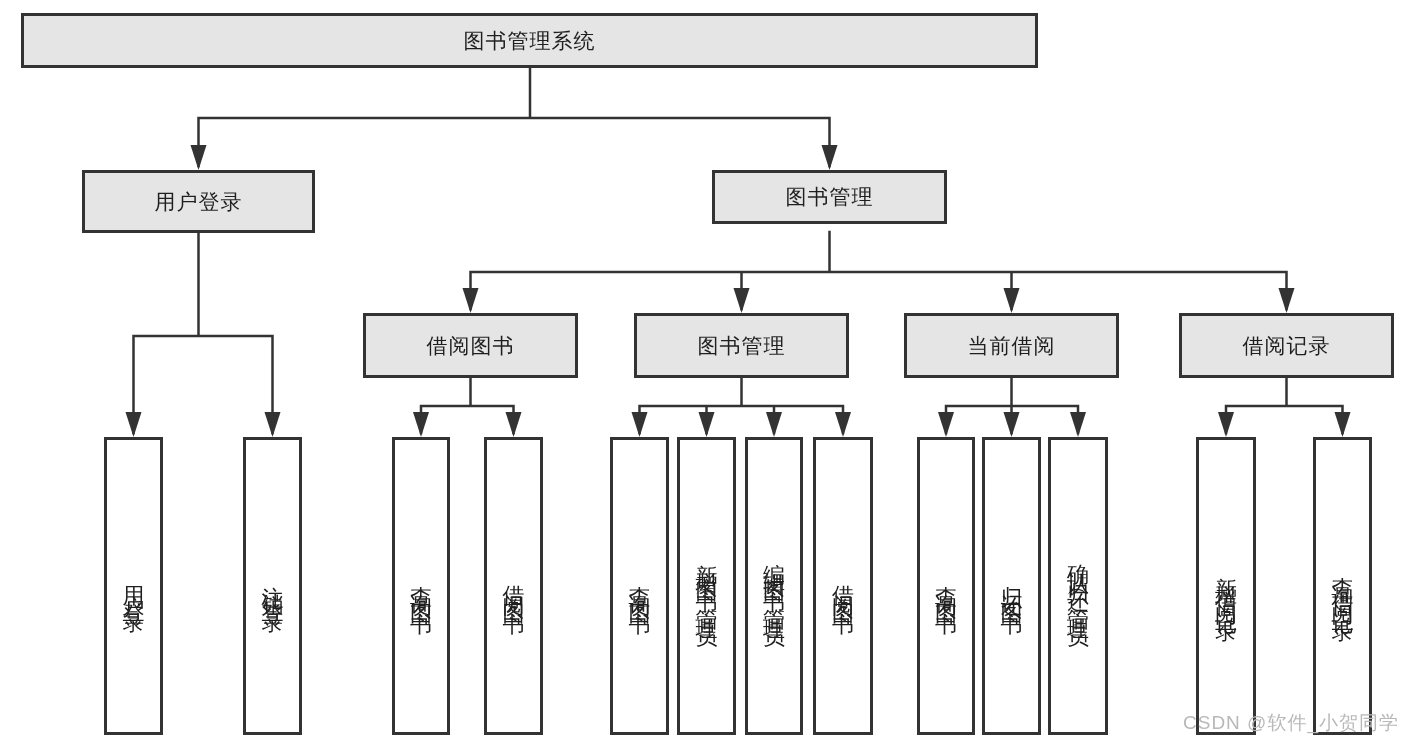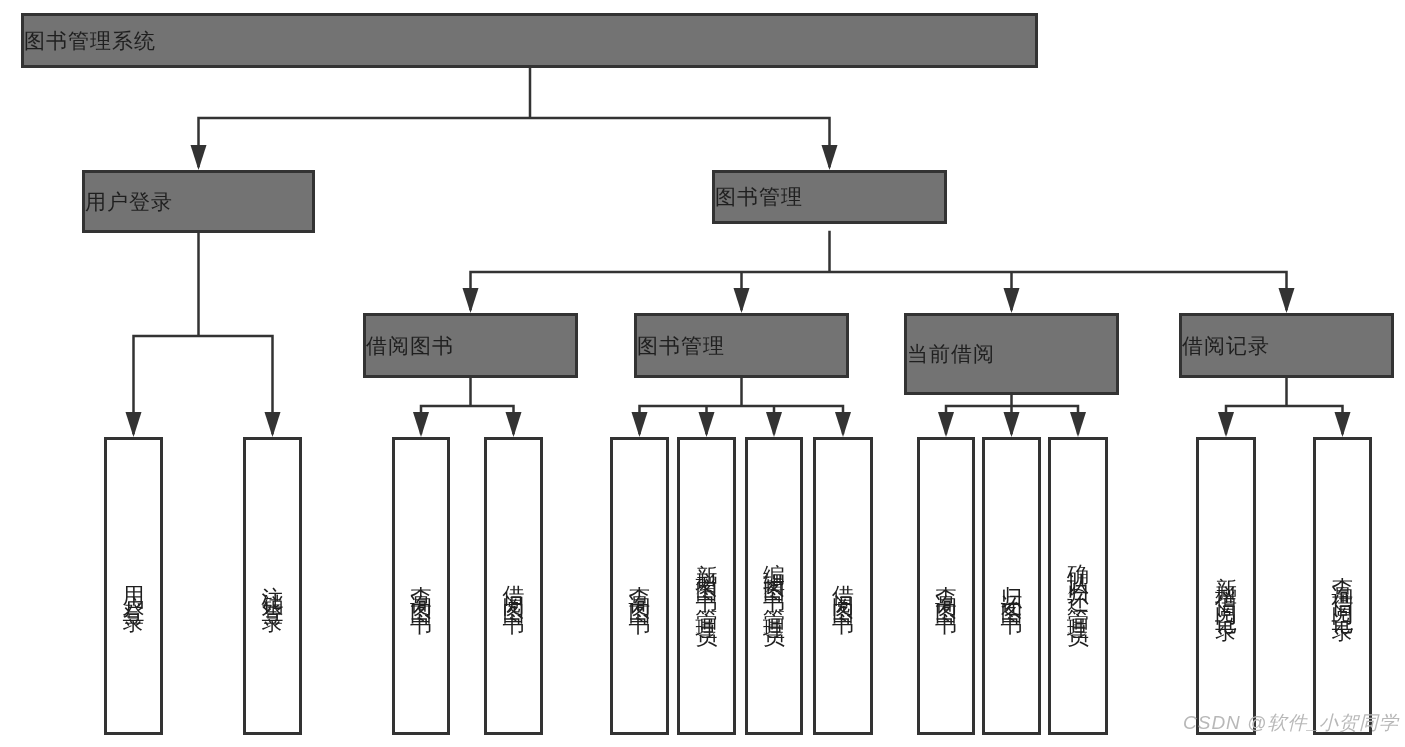--- a/index.html
+++ b/index.html
@@ -3,36 +3,36 @@
 <meta charset="utf-8">
 <style>
   html,body{margin:0;padding:0;}
   body{
     width:1405px;height:747px;position:relative;background:#ffffff;
     font-family:"Liberation Sans","DejaVu Sans",sans-serif;
     overflow:hidden;
   }
   #connectors{position:absolute;left:0;top:0;width:1405px;height:747px;}
   .hbox{
-    position:absolute;box-sizing:border-box;background:#737373;
-    border:3px solid #333333;display:flex;align-items:center;
+    position:absolute;box-sizing:border-box;background:#e5e5e5;
+    border:3px solid #333333;display:flex;align-items:center;justify-content:center;
     font-size:21px;color:#1f1f1f;letter-spacing:1px;white-space:nowrap;
   }
   .vbox{
     position:absolute;box-sizing:border-box;background:#ffffff;
     border:3px solid #333333;top:437px;height:298px;
     display:flex;align-items:center;justify-content:center;
   }
   .vbox span{
     writing-mode:vertical-rl;text-orientation:upright;
     font-size:22px;color:#1f1f1f;letter-spacing:9px;line-height:1;
   }
   .watermark{
     position:absolute;left:1183px;top:710px;font-size:19px;
-    color:#b8b8b8;letter-spacing:1px;white-space:nowrap;z-index:5;font-style:italic;
+    color:#b8b8b8;letter-spacing:1px;white-space:nowrap;z-index:5;
   }
 </style>
 </head>
 <body>
 
 <svg id="connectors" viewBox="0 0 1405 747" xmlns="http://www.w3.org/2000/svg">
   <g stroke="#333333" stroke-width="2.5" fill="none" stroke-linecap="square">
 
     <path d="M530,68 V118 M198.5,118 H829.5 M198.5,118 V166 M829.5,118 V166"></path>
 
@@ -81,21 +81,21 @@
 <div class="hbox" style="left:712px;top:170px;width:235px;height:54px">
   <span>图书管理</span>
 </div>
 
 <div class="hbox" style="left:363px;top:313px;width:215px;height:65px">
   <span>借阅图书</span>
 </div>
 <div class="hbox" style="left:634px;top:313px;width:215px;height:65px">
   <span>图书管理</span>
 </div>
-<div class="hbox" style="left:904px;top:313px;width:215px;height:82px">
+<div class="hbox" style="left:904px;top:313px;width:215px;height:65px">
   <span>当前借阅</span>
 </div>
 <div class="hbox" style="left:1179px;top:313px;width:215px;height:65px">
   <span>借阅记录</span>
 </div>
 
 <div class="vbox" style="left:104px;width:59px">
   <span>用户登录</span>
 </div>
 <div class="vbox" style="left:243px;width:59px">

